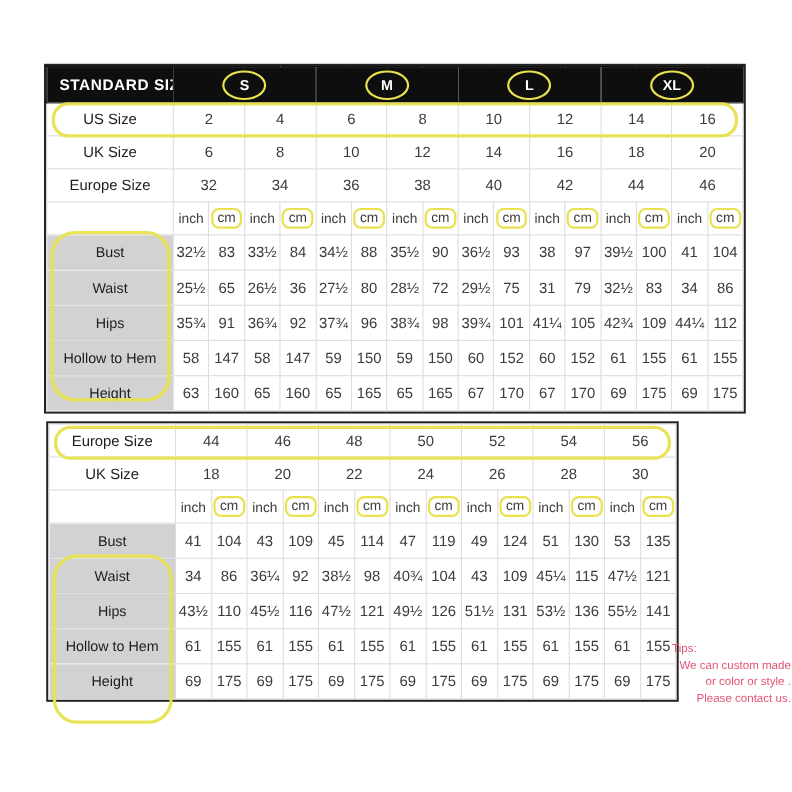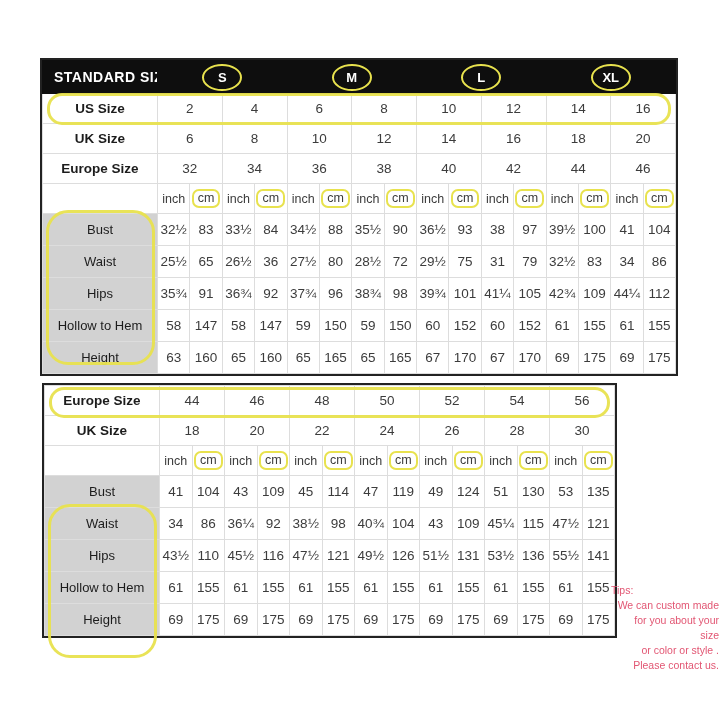--- a/index.html
+++ b/index.html
@@ -30,21 +30,21 @@
     color:#fff;font-weight:bold;font-size:14px;letter-spacing:.5px;
     text-align:left;padding-left:11px;
   }
   .oval{
     display:inline-block;min-width:32px;height:23px;line-height:23px;
     border:2px solid var(--yellow);border-radius:50%;
     color:#fff;font-weight:bold;font-size:13px;padding:0 2px;
   }
   
   .size-row td{height:29px;font-size:13.5px;}
-  td.row-label{font-weight:bold;color:var(--boldink);font-size:13.5px;}
+  td.row-label{font-weight:normal;color:var(--boldink);font-size:13.5px;}
   
   .unit-row td{height:29px;font-size:12.5px;margin-left:24px;}
   .cm-hl{
     display:inline-block;border:2px solid var(--yellow);border-radius:7px;
     padding:0 4px;line-height:15px;font-size:12.5px;
   }
   
   .body-row td{height:31px;font-size:13.5px;}
   td.mlabel{background:var(--labelgray);font-weight:normal;color:var(--boldink);font-size:13px;text-align:center;}
   
@@ -394,16 +394,15 @@
         </tr>
       </tbody>
     </table>
   <div class="pill" id="pill-plus"></div>
   <div class="labelrect" id="labelrect-plus"></div>
 </div>
 
 <div id="tips">
   <div class="t-title">Tips:</div>
   <div class="t-line">We can custom made</div>
-  <div class="t-line">for you about your size</div>
   <div class="t-line">or color or style .</div>
   <div class="t-line">Please contact us.</div>
 </div>
 
 </body></html>

